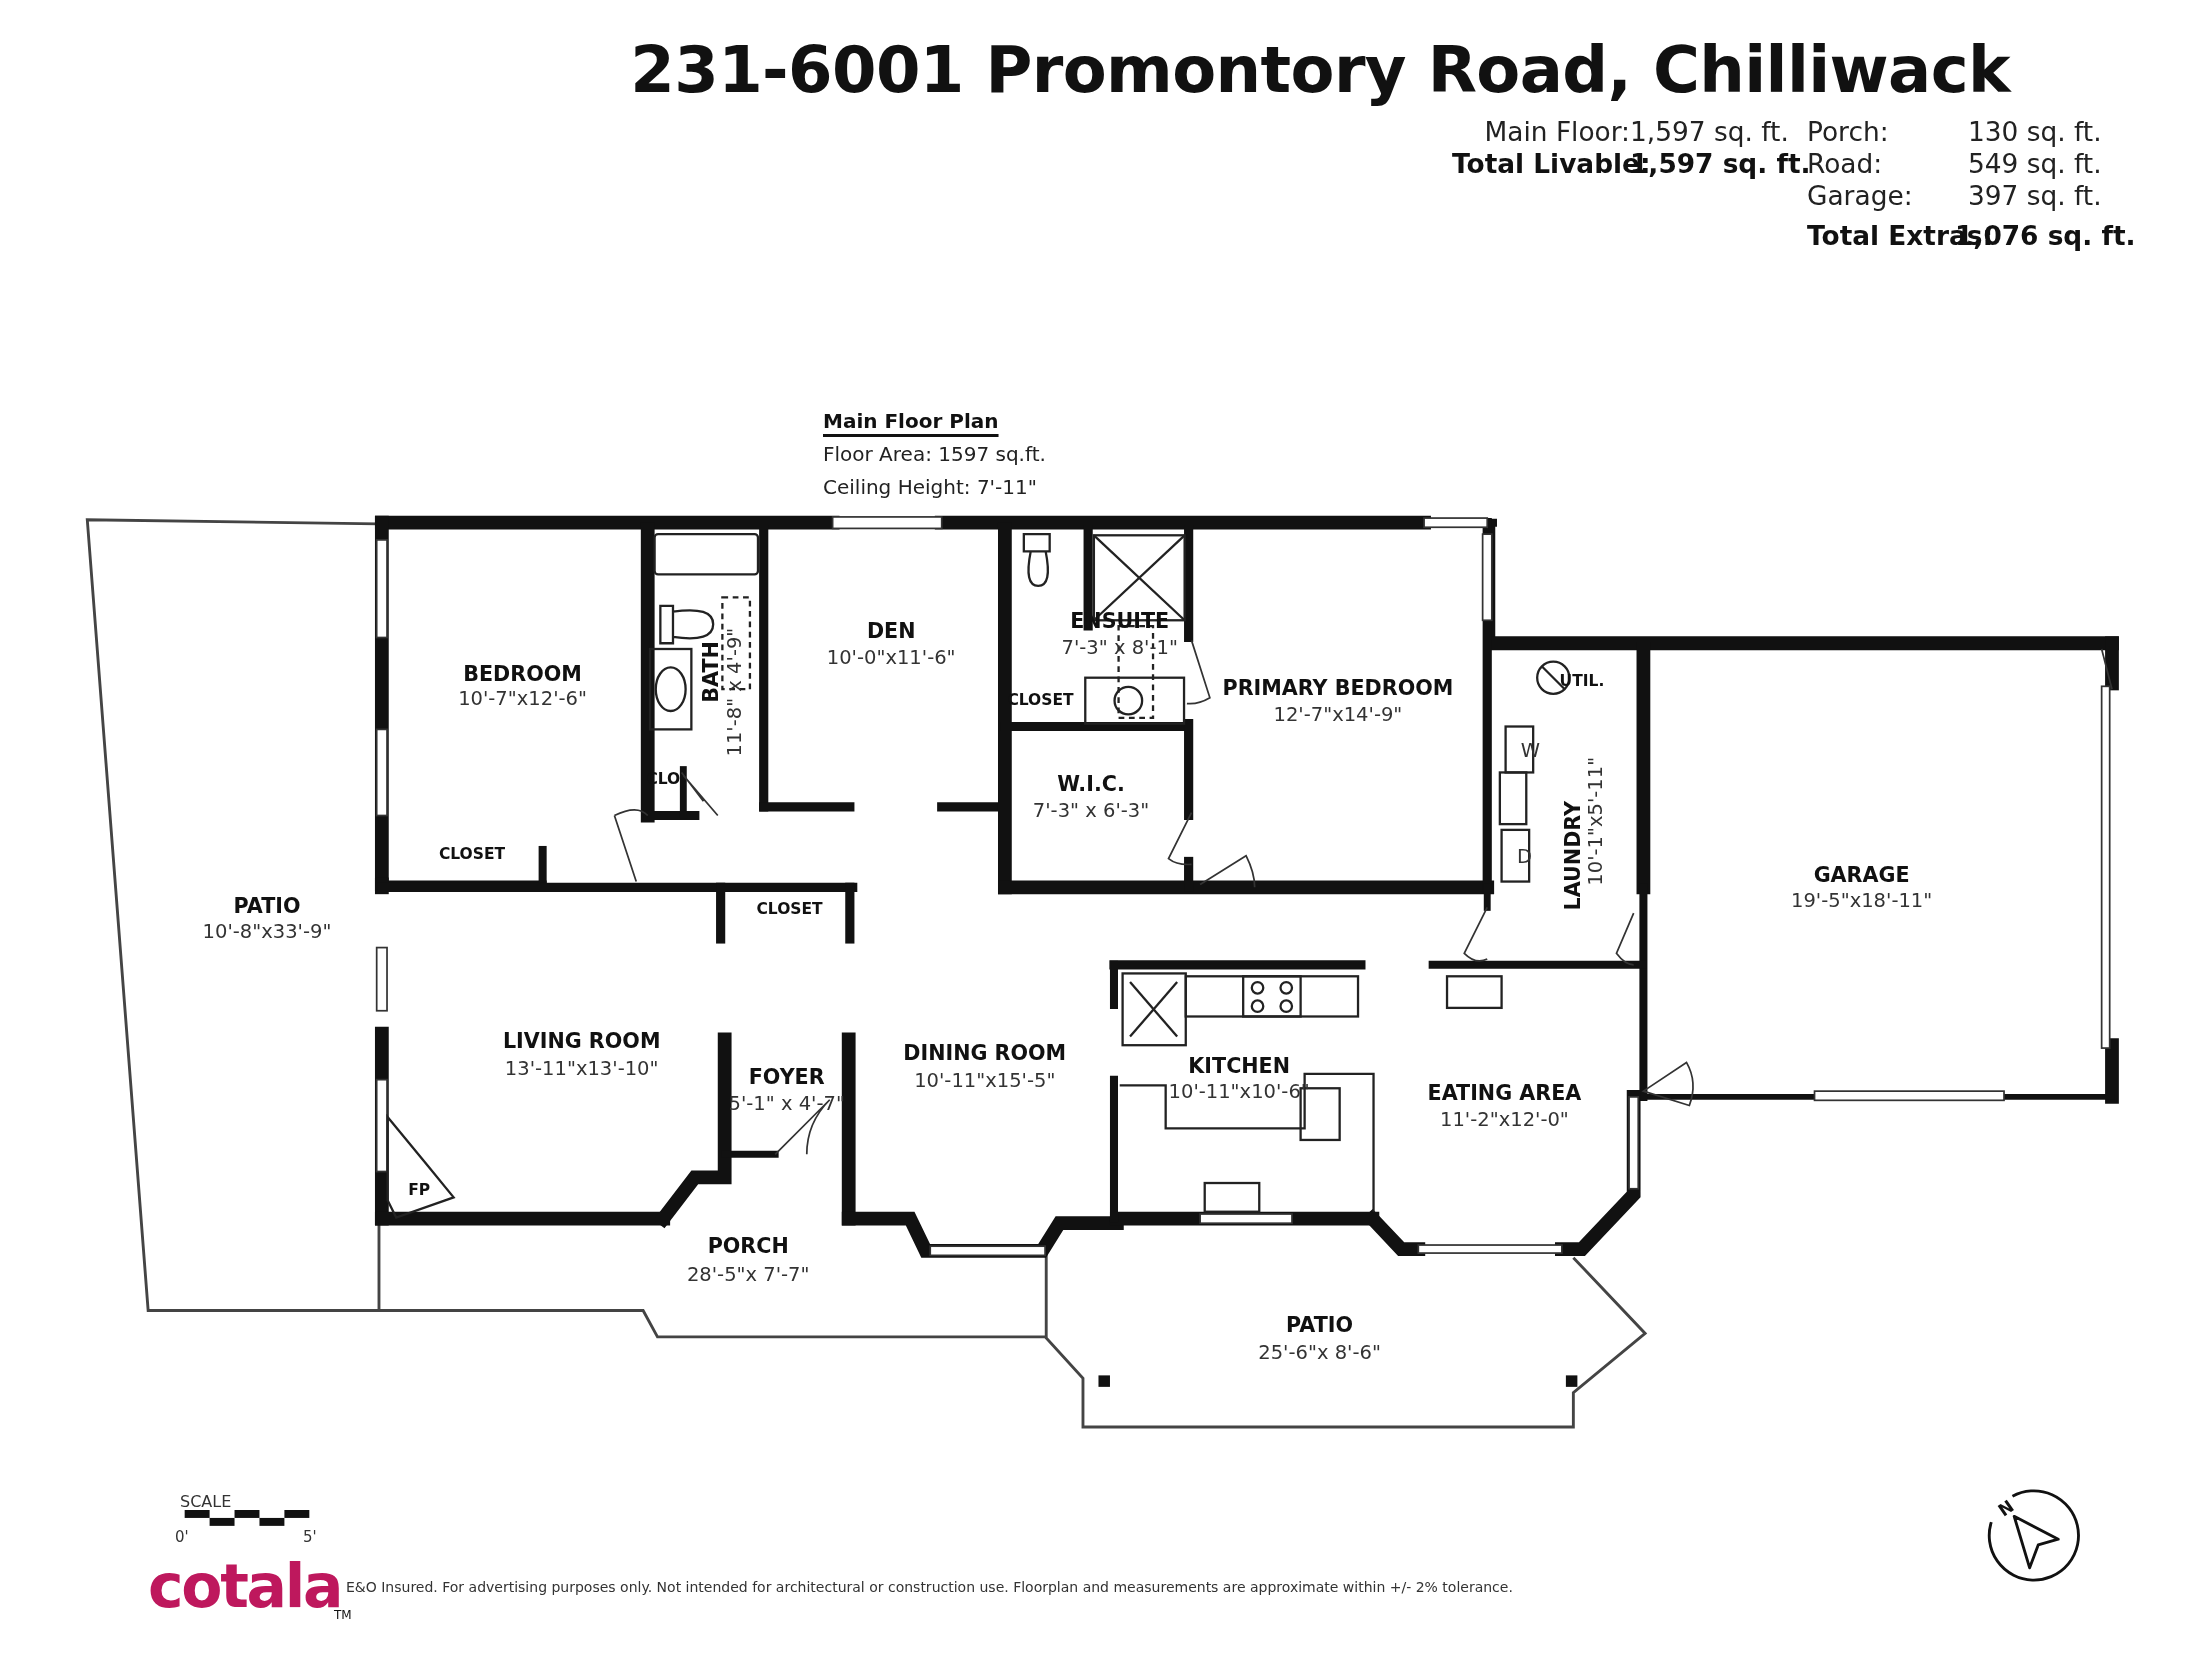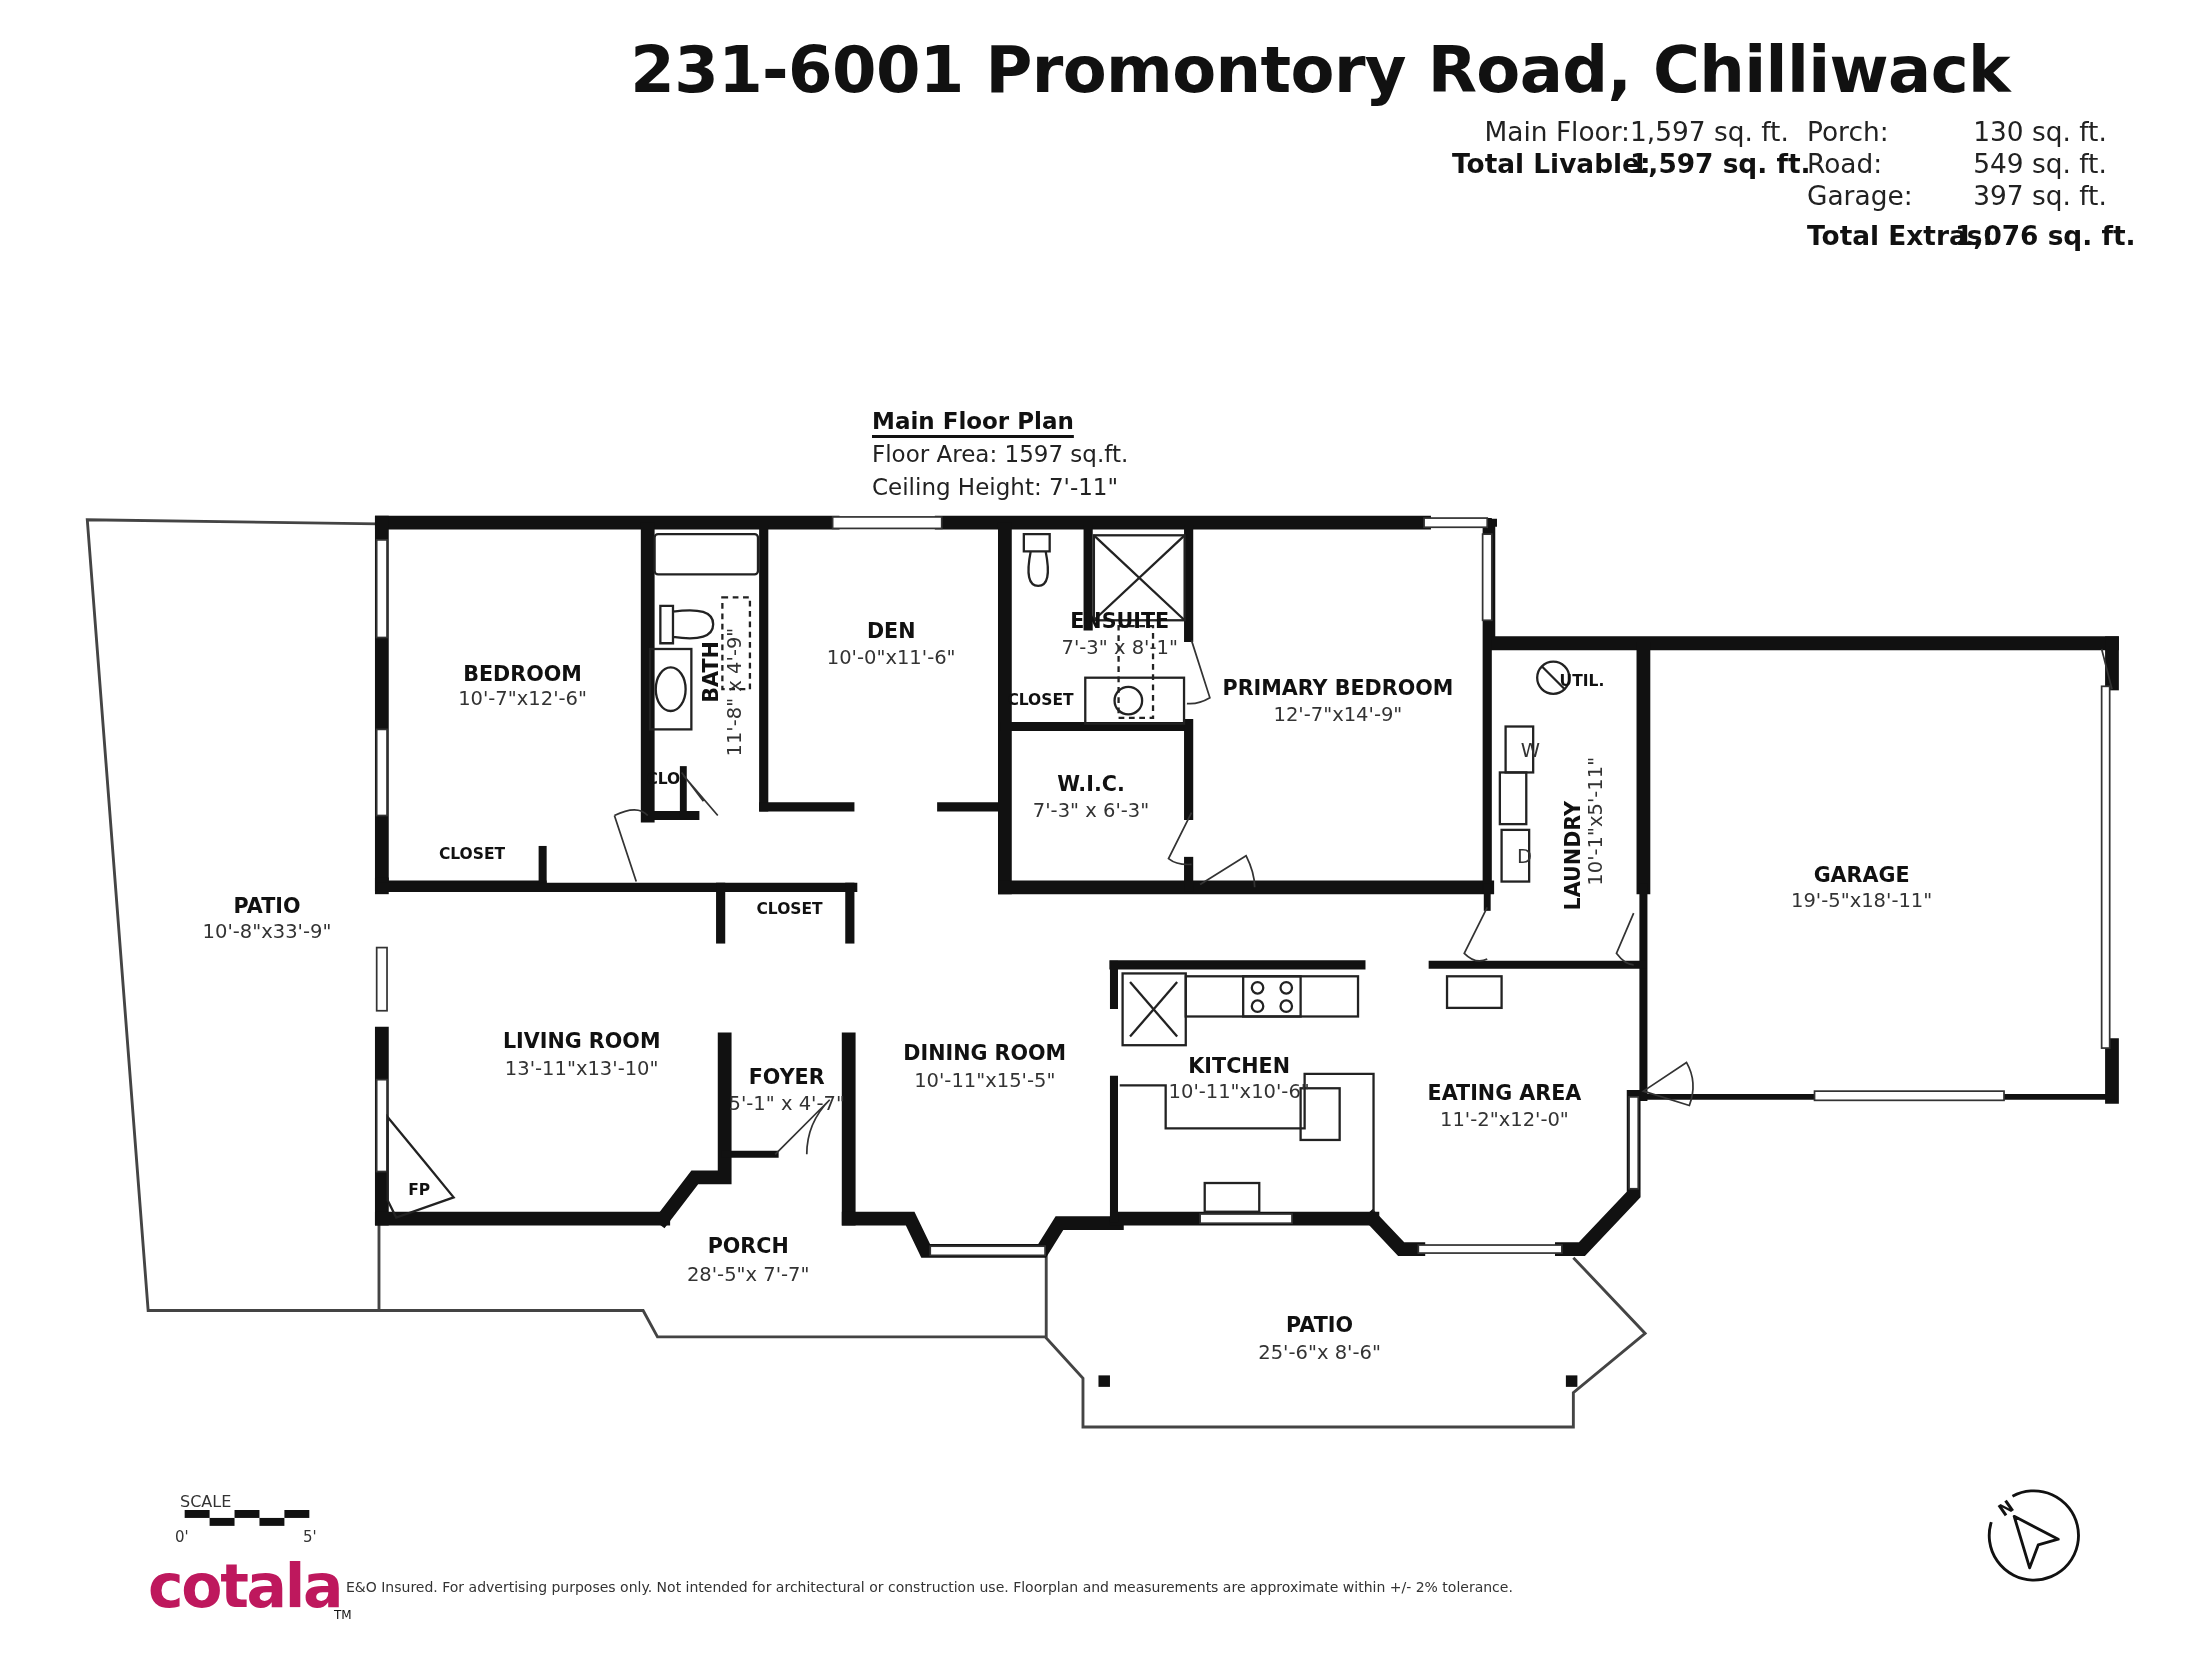--- a/index.html
+++ b/index.html
@@ -7,22 +7,22 @@
          font-family:"DejaVu Sans", "Liberation Sans", sans-serif; color:#111; }
   .title { position:absolute; right:195px; top:33px; font-size:64px; font-weight:bold;
            letter-spacing:-0.6px; color:#111; white-space:nowrap; }
   .stats { position:absolute; top:115px; font-size:26.4px; color:#222; }
   .stats .row { display:flex; height:32px; align-items:center; white-space:nowrap; }
   .stats .b { font-weight:bold; color:#111; }
   .left-stats { left:1452px; }
   .left-stats .lbl { width:178px;text-align:right; }
   .right-stats { left:1807px; }
   .right-stats .lbl { width:161px; }
-  .right-stats .val { width:144px; text-align:center; }
-  .plan-head { position:absolute; left:872px; top:405px; font-size:23px; line-height:33px; color:#222; }
+  .right-stats .val { width:144px; text-align:left; }
+  .plan-head { position:absolute; left:823px; top:405px; font-size:20px; line-height:33px; color:#222; }
   .plan-head .h { font-weight:bold; text-decoration:underline; text-decoration-thickness:2.9px; text-underline-offset:5.7px; color:#111;}
   svg.plan { position:absolute; left:0; top:0; }
   .room-name { font-family:"DejaVu Sans", sans-serif; font-weight:bold; font-size:36px; fill:#111; }
   .room-dim { font-family:"DejaVu Sans", sans-serif; font-size:34px; fill:#333; }
   .small-name { font-family:"DejaVu Sans", sans-serif; font-weight:bold; font-size:27px; fill:#111; }
   .scale { position:absolute; left:172px; top:1492px; font-size:16px; color:#333;margin-left:8px; }
   .scale-bar { position:absolute; left:184px; top:1510px; }
   .scale-0 { position:absolute; left:175px; top:1528px; font-size:15px; color:#333; }
   .scale-5 { position:absolute; left:303px; top:1528px; font-size:15px; color:#333; }
   .logo { position:absolute; left:148px; top:1551px; font-size:60px; font-weight:bold; letter-spacing:-2.3px; color:#be185d; }

